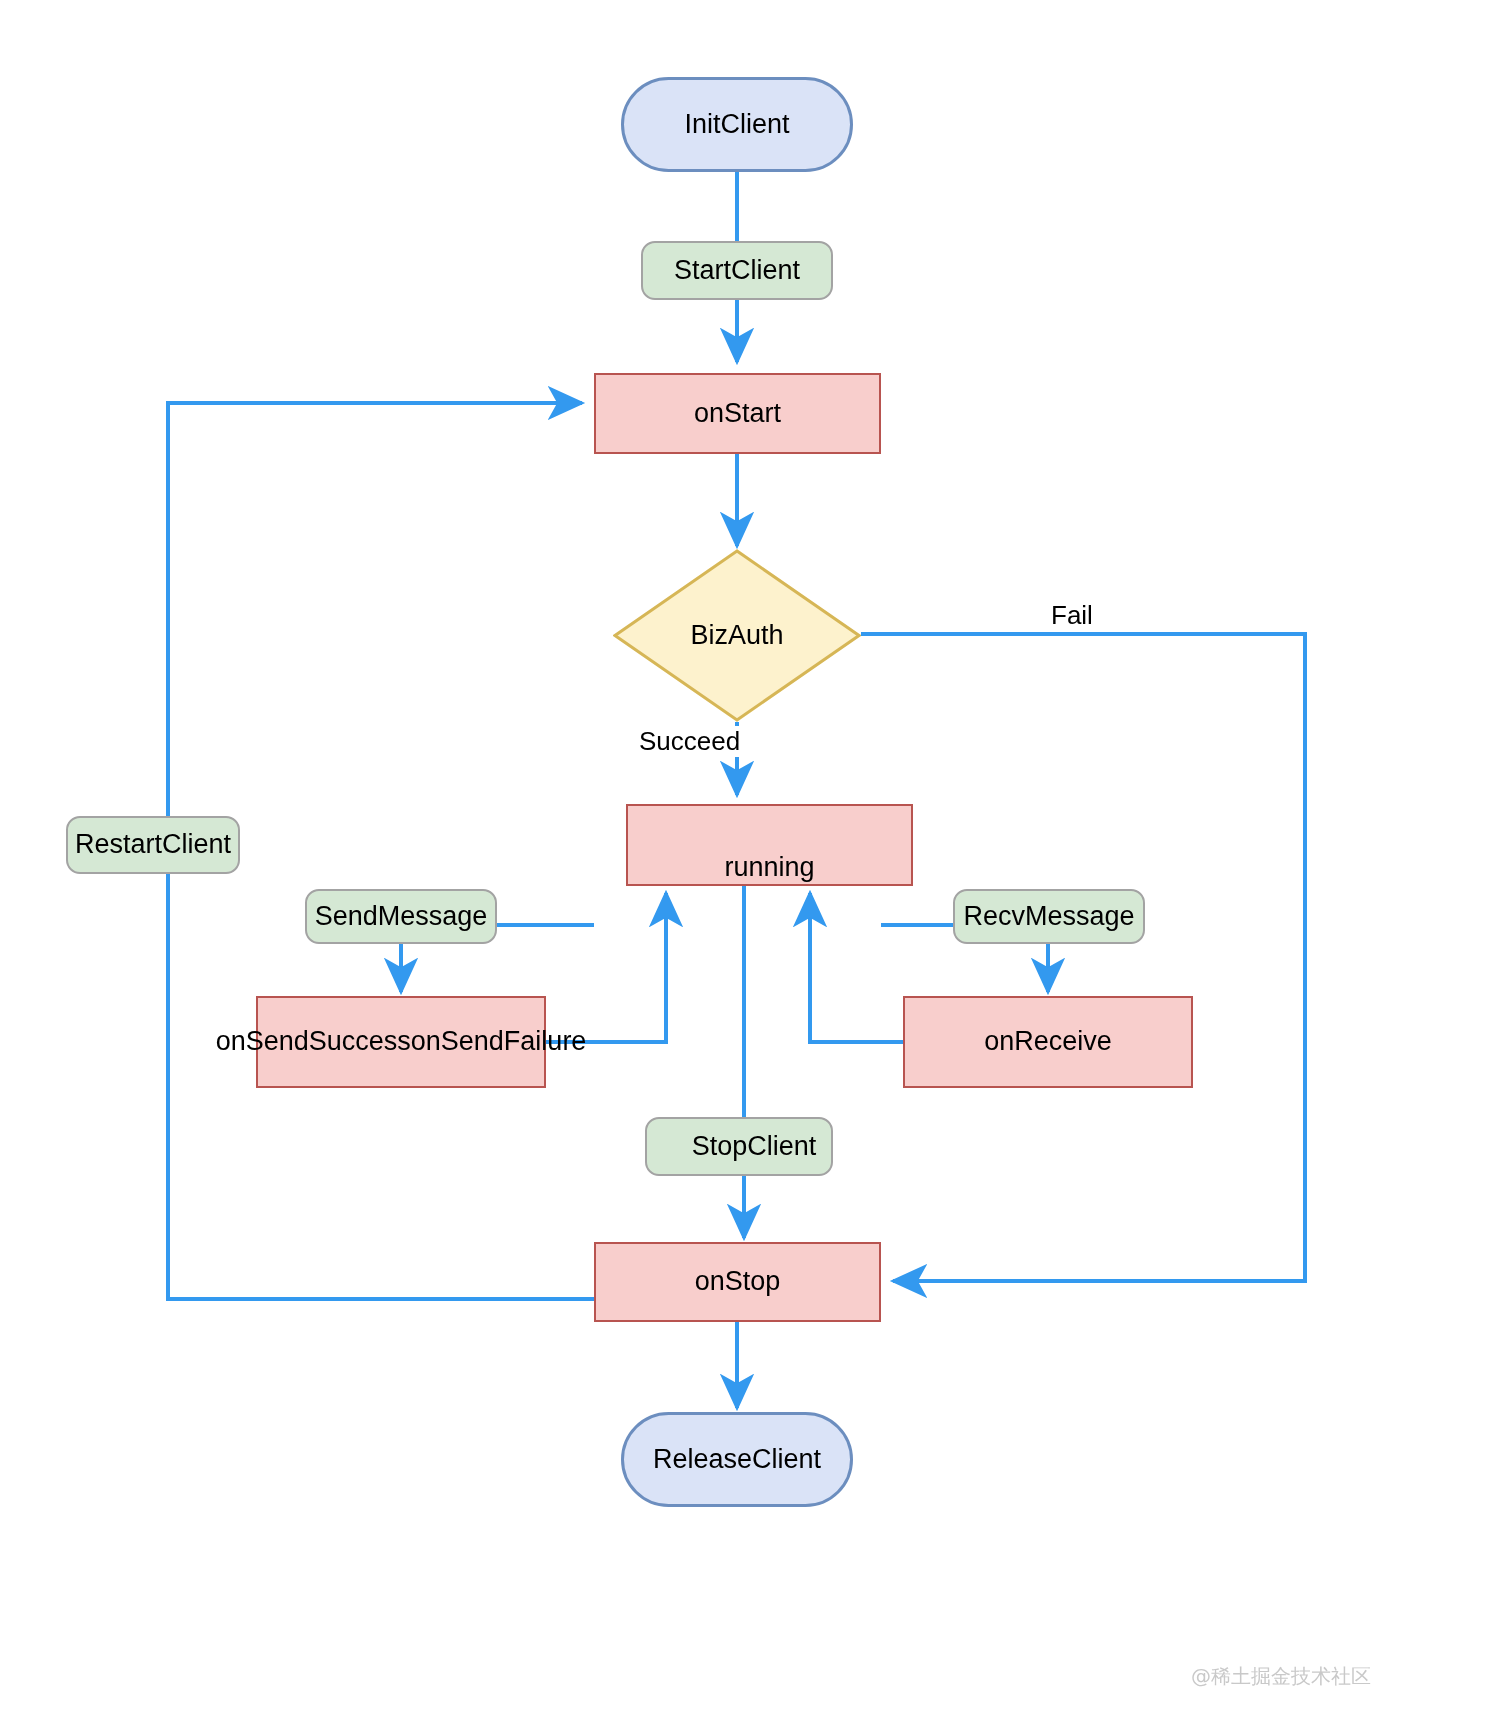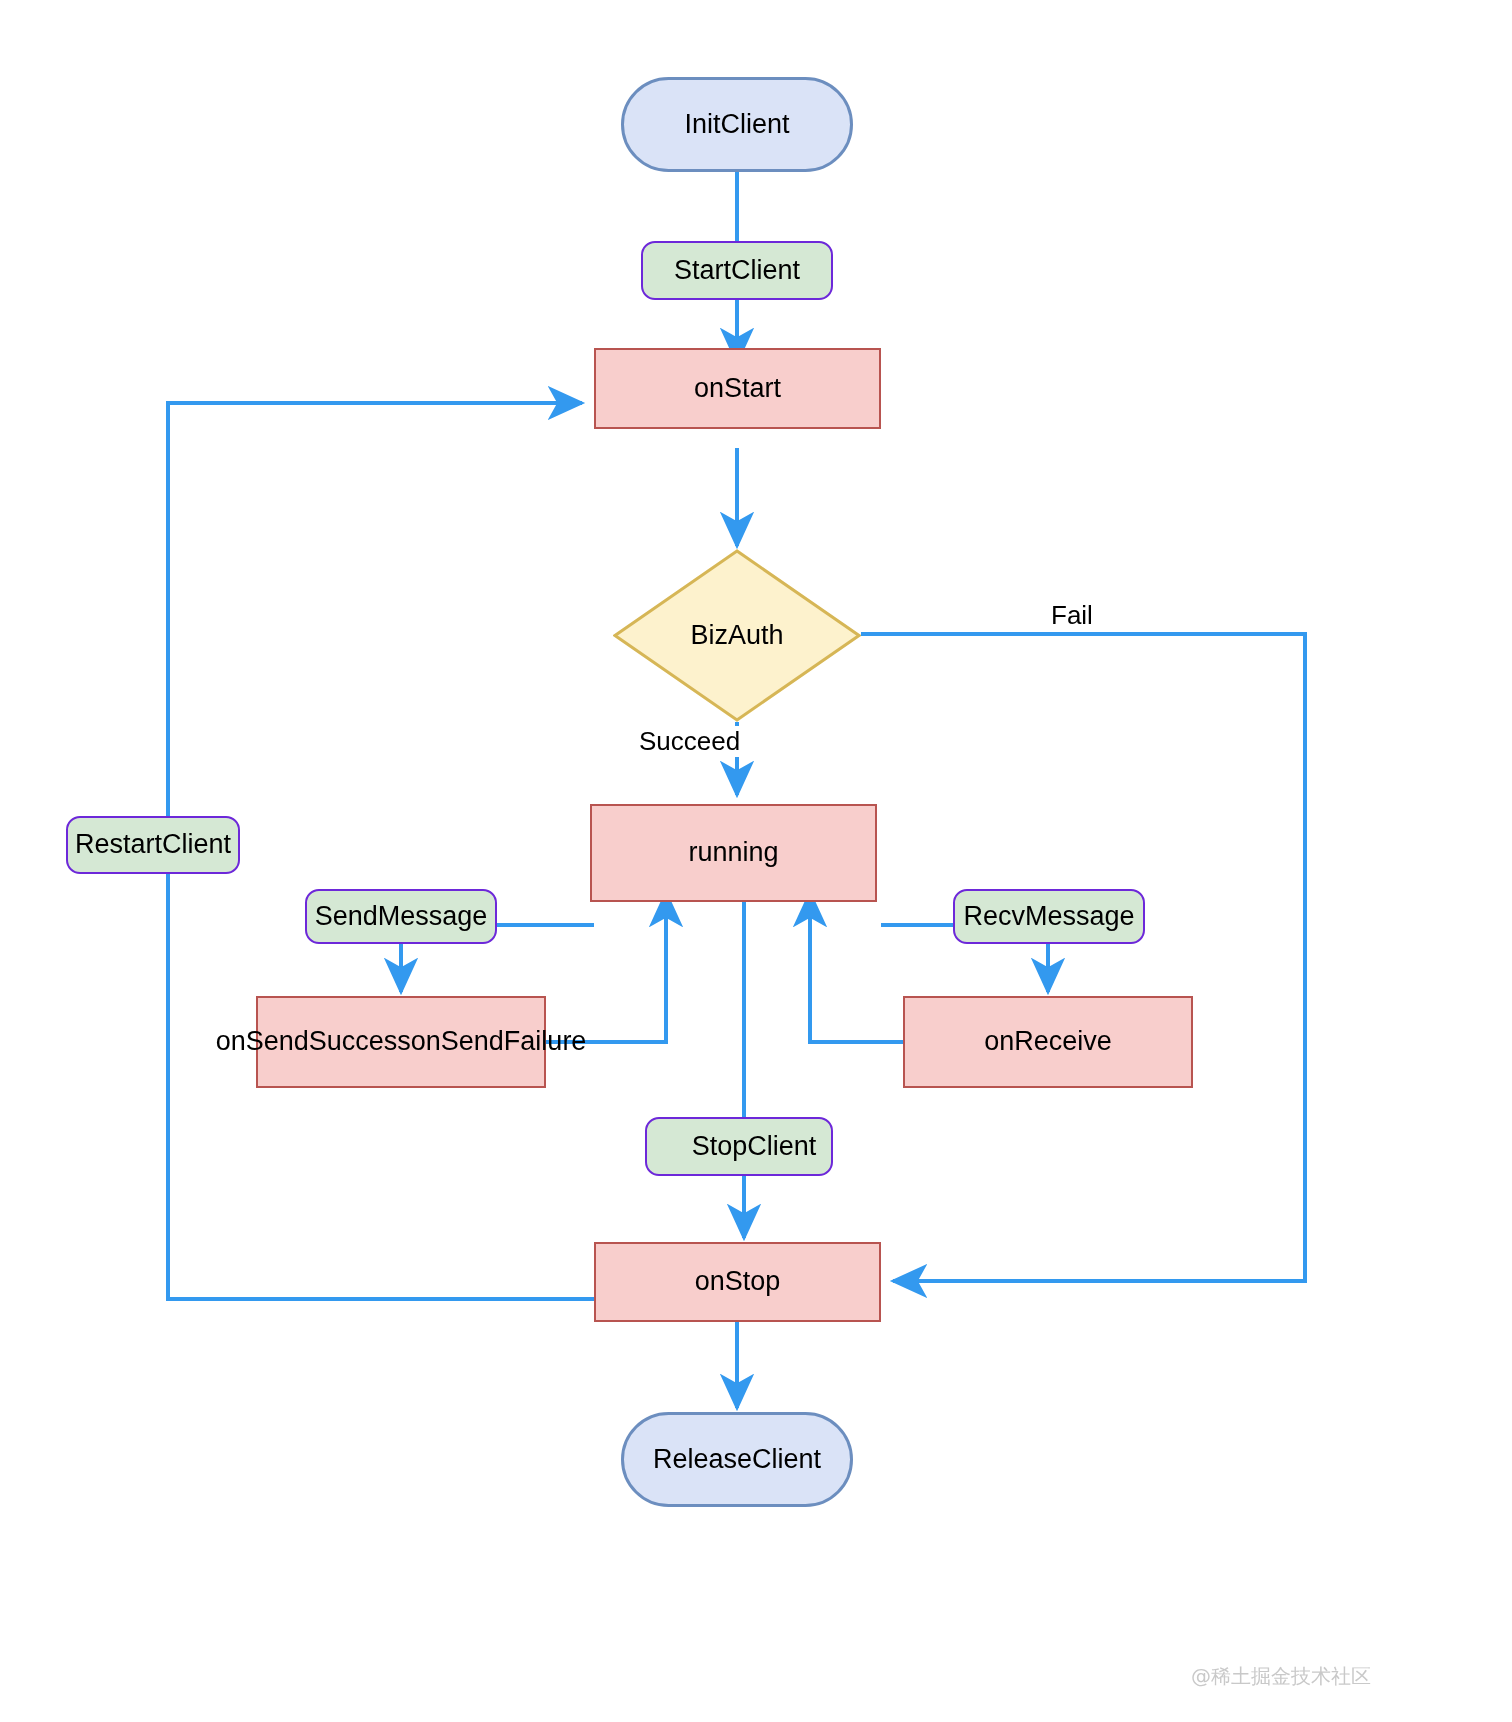--- a/index.html
+++ b/index.html
@@ -10,21 +10,21 @@
   #canvas{position:absolute;left:0;top:0;width:1512px;height:1722px;}
   svg.edges{position:absolute;left:0;top:0;width:1512px;height:1722px;pointer-events:none;}
 
   .node{position:absolute;box-sizing:border-box;display:flex;align-items:center;
         justify-content:center;text-align:center;line-height:1.18;color:#000000;
         font-size:27px;z-index:5;}
 
   
   .n-term{background:#dae3f7;border:3px solid #6c8ebf;border-radius:999px;}
   
-  .n-green{background:#d5e8d4;border:2px solid #6d28d9;border-radius:14px;}
+  .n-green{background:#d5e8d4;border:2px solid #a3a3a3;border-radius:14px;}
   
   .n-red{background:#f8cecc;border:2px solid #b85450;border-radius:0;}
 
   
   .n-diamond{background:transparent;border:none;}
   .n-diamond .dmask{position:absolute;left:0;top:0;width:100%;height:100%;
         background:#fdf2cd;
         clip-path:polygon(50% 0,100% 50%,50% 100%,0 50%);}
   .n-diamond .dtext{position:relative;z-index:2;}
 
@@ -80,41 +80,41 @@
   </svg>
 
   <div class="node n-term" style="left:621px;top:77px;width:232px;height:95px;">
     <span>InitClient</span>
   </div>
 
   <div class="node n-green" style="left:641px;top:241px;width:192px;height:59px;">
     <span>StartClient</span>
   </div>
 
-  <div class="node n-red" style="left:594px;top:348px;width:287px;height:81px;">
+  <div class="node n-red" style="left:594px;top:373px;width:287px;height:81px;">
     <span>onStart</span>
   </div>
 
   <div class="node n-diamond" style="left:613px;top:549px;width:248px;height:173px;">
     <span class="dmask"></span>
     <svg style="position:absolute;left:0;top:0;width:100%;height:100%;" viewBox="0 0 248 173">
       <polygon points="124,2 246,86.5 124,171 2,86.5" fill="none" stroke="#d6b656" stroke-width="3"></polygon>
     </svg>
     <span class="dtext">BizAuth</span>
   </div>
 
   <div class="edge-label" style="left:636px;top:726px;">Succeed</div>
 
   <div class="edge-label" style="left:1048px;top:600px;">Fail</div>
 
   <div class="node n-green" style="left:66px;top:816px;width:174px;height:58px;">
     <span>RestartClient</span>
   </div>
 
-  <div class="node n-red" style="left:590px;top:804px;width:287px;height:98px;">
+  <div class="node n-red" style="left:626px;top:804px;width:287px;height:82px;align-items:flex-end;">
     <span>running</span>
   </div>
 
   <div class="node n-green" style="left:305px;top:889px;width:192px;height:55px;">
     <span>SendMessage</span>
   </div>
 
   <div class="node n-green" style="left:953px;top:889px;width:192px;height:55px;">
     <span>RecvMessage</span>
   </div>

